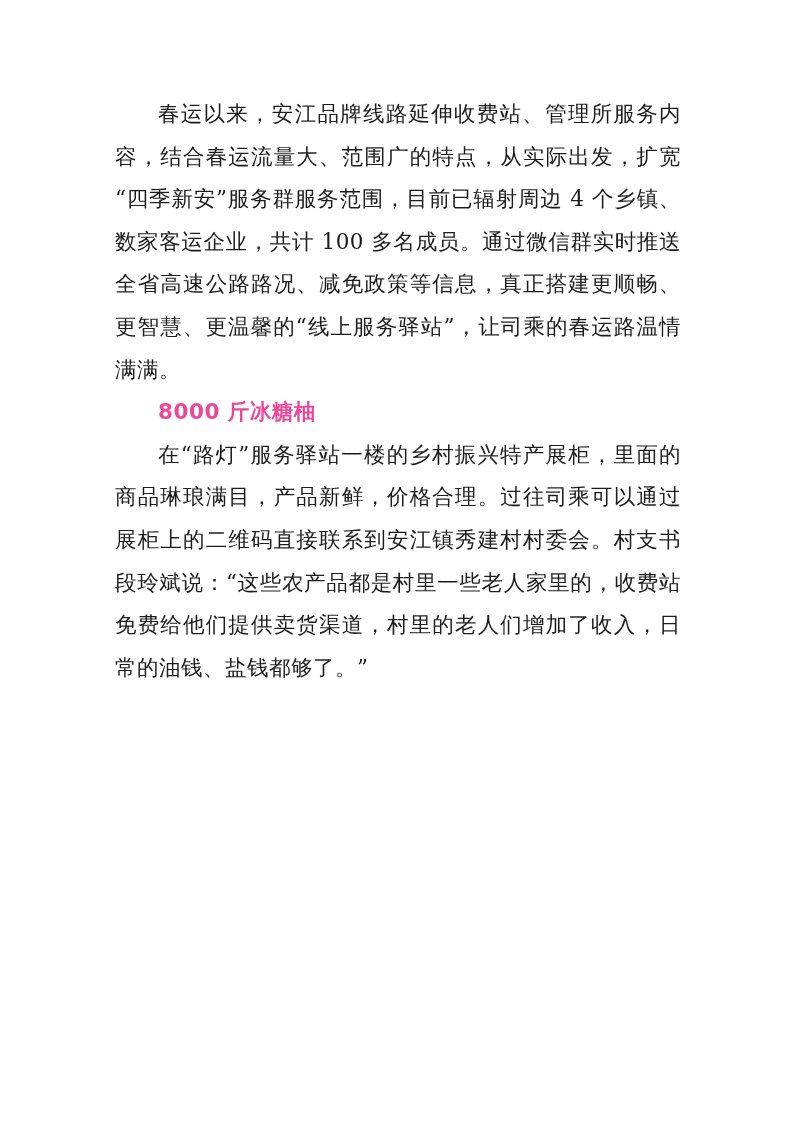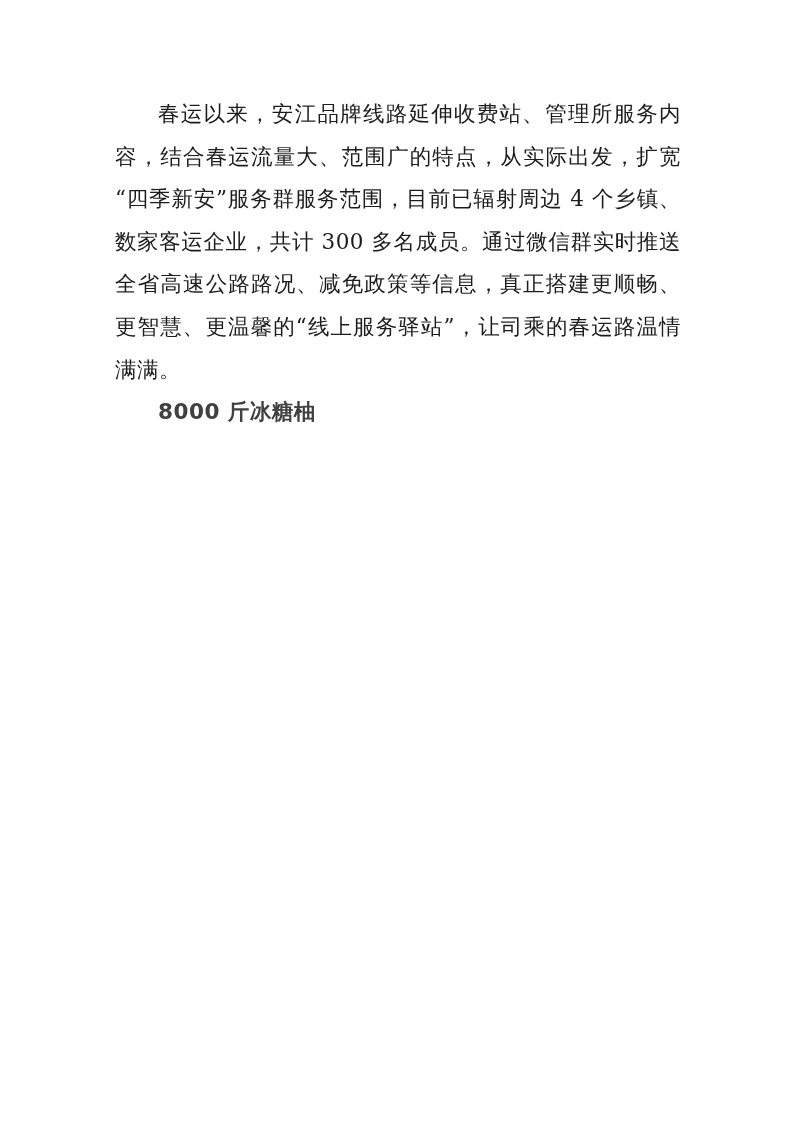--- a/index.html
+++ b/index.html
@@ -34,26 +34,27 @@
     letter-spacing: 0.5px;
     word-break: break-all;
   }
   .heading {
     margin: 0;
     padding: 0;
     font-family: "DejaVu Sans", "Liberation Sans", sans-serif;
     font-weight: bold;
     font-size: 21.5px;
     line-height: 42.6px;
-    color: #404040;
+    color: #ec4899;
     text-indent: 2em;
     letter-spacing: 0.5px;
   }
 </style>
 </head>
 <body>
 
 <div class="page">
   <div class="content">
-    <p class="para">春运以来，安江品牌线路延伸收费站、管理所服务内容，结合春运流量大、范围广的特点，从实际出发，扩宽“四季新安”服务群服务范围，目前已辐射周边 4 个乡镇、数家客运企业，共计 300 多名成员。通过微信群实时推送全省高速公路路况、减免政策等信息，真正搭建更顺畅、更智慧、更温馨的“线上服务驿站”，让司乘的春运路温情满满。</p>
+    <p class="para">春运以来，安江品牌线路延伸收费站、管理所服务内容，结合春运流量大、范围广的特点，从实际出发，扩宽“四季新安”服务群服务范围，目前已辐射周边 4 个乡镇、数家客运企业，共计 100 多名成员。通过微信群实时推送全省高速公路路况、减免政策等信息，真正搭建更顺畅、更智慧、更温馨的“线上服务驿站”，让司乘的春运路温情满满。</p>
     <h3 class="heading">8000 斤冰糖柚</h3>
+    <p class="para">在“路灯”服务驿站一楼的乡村振兴特产展柜，里面的商品琳琅满目，产品新鲜，价格合理。过往司乘可以通过展柜上的二维码直接联系到安江镇秀建村村委会。村支书段玲斌说：“这些农产品都是村里一些老人家里的，收费站免费给他们提供卖货渠道，村里的老人们增加了收入，日常的油钱、盐钱都够了。”</p>
   </div>
 </div>
 
 </body></html>

